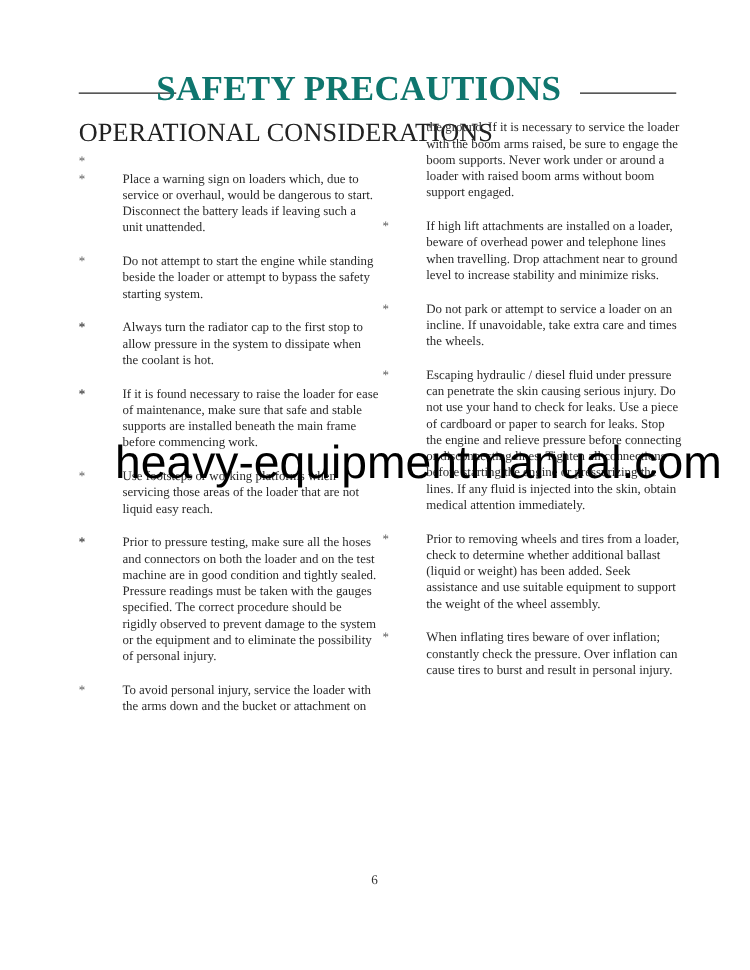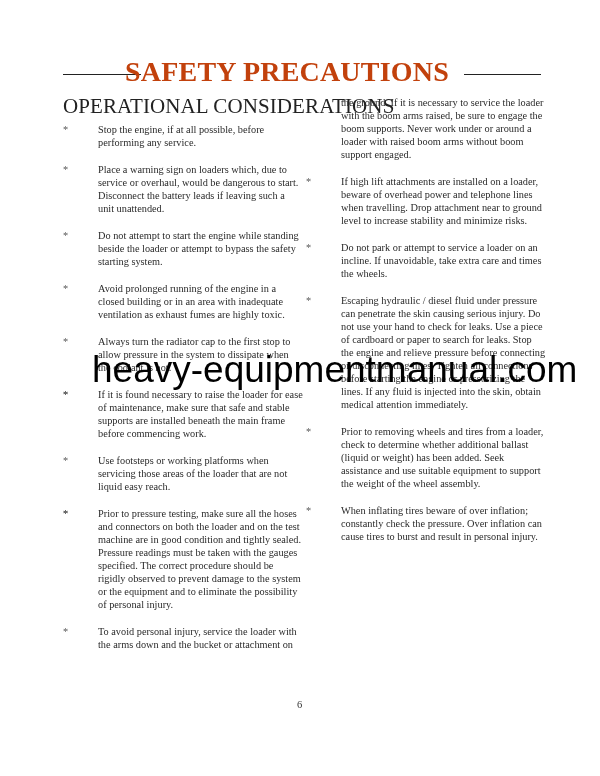--- a/index.html
+++ b/index.html
@@ -6,21 +6,21 @@
     body {
       width: 600px; height: 776px; position: relative; overflow: hidden;
       font-family: "Liberation Serif", "DejaVu Serif", serif;
       color: #1a1a1a;
     }
     .rule { position: absolute; top: 74px; height: 1px; background: #222; }
     .rule.left { left: 63px; width: 78px; }
     .rule.right { left: 464px; width: 77px; }
     .title {
       position: absolute; top: 55px; left: 0; width: 574px; text-align: center;
-      font-size: 28px; font-weight: bold; letter-spacing: 0.2px; color: #c2410c;
+      font-size: 28px; font-weight: bold; letter-spacing: 0.2px; color: #0f766e;
       line-height: 34px;
     }
     .section {
       position: absolute; top: 94px; left: 63px;
       font-size: 21px; color: #222; letter-spacing: 0.1px;
     }
     .col { position: absolute; font-size: 10.3px; line-height: 13px; color: #2a2a2a; }
     .col.left { left: 63px; top: 123px; width: 240px; }
     .col.right { left: 306px; top: 96px; width: 240px; }
     .item { position: relative; padding-left: 35px; margin-bottom: 14px; }
@@ -42,33 +42,31 @@
 
 <div class="rule left"></div>
 <div class="title">SAFETY PRECAUTIONS</div>
 <div class="rule right"></div>
 
 <div class="section">OPERATIONAL CONSIDERATIONS</div>
 
 <div class="col left">
   <div class="item">
       <span class="bullet">*</span>
-      <span class="text">Stop the engine, if at all possible, before performing any service.</span>
     </div>
   <div class="item">
       <span class="bullet">*</span>
       <span class="text">Place a warning sign on loaders which, due to service or overhaul, would be dangerous to start. Disconnect the battery leads if leaving such a unit unattended.</span>
     </div>
   <div class="item">
       <span class="bullet">*</span>
       <span class="text">Do not attempt to start the engine while standing beside the loader or attempt to bypass the safety starting  system.</span>
     </div>
   <div class="item">
       <span class="bullet">*</span>
-      <span class="text">Avoid prolonged running of the engine in a closed building or in an area with inadequate ventilation as exhaust fumes are highly toxic.</span>
     </div>
   <div class="item">
       <span class="bullet">*</span>
       <span class="text">Always turn the radiator cap to the first stop to allow pressure in the system to dissipate when the coolant is hot.</span>
     </div>
   <div class="item">
       <span class="bullet">*</span>
     </div>
   <div class="item">
       <span class="bullet">*</span>

